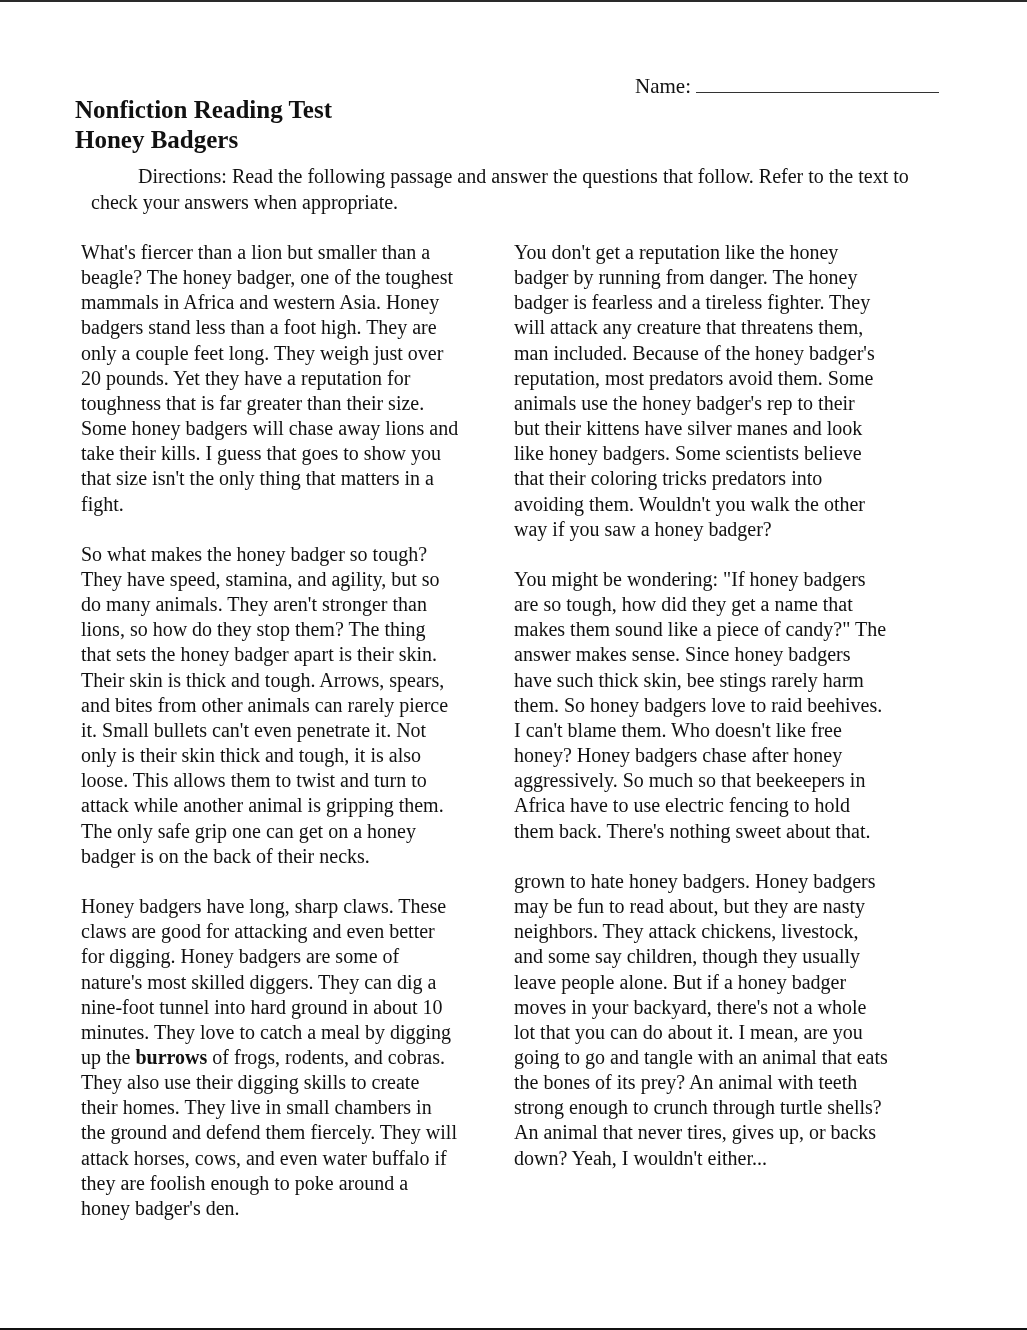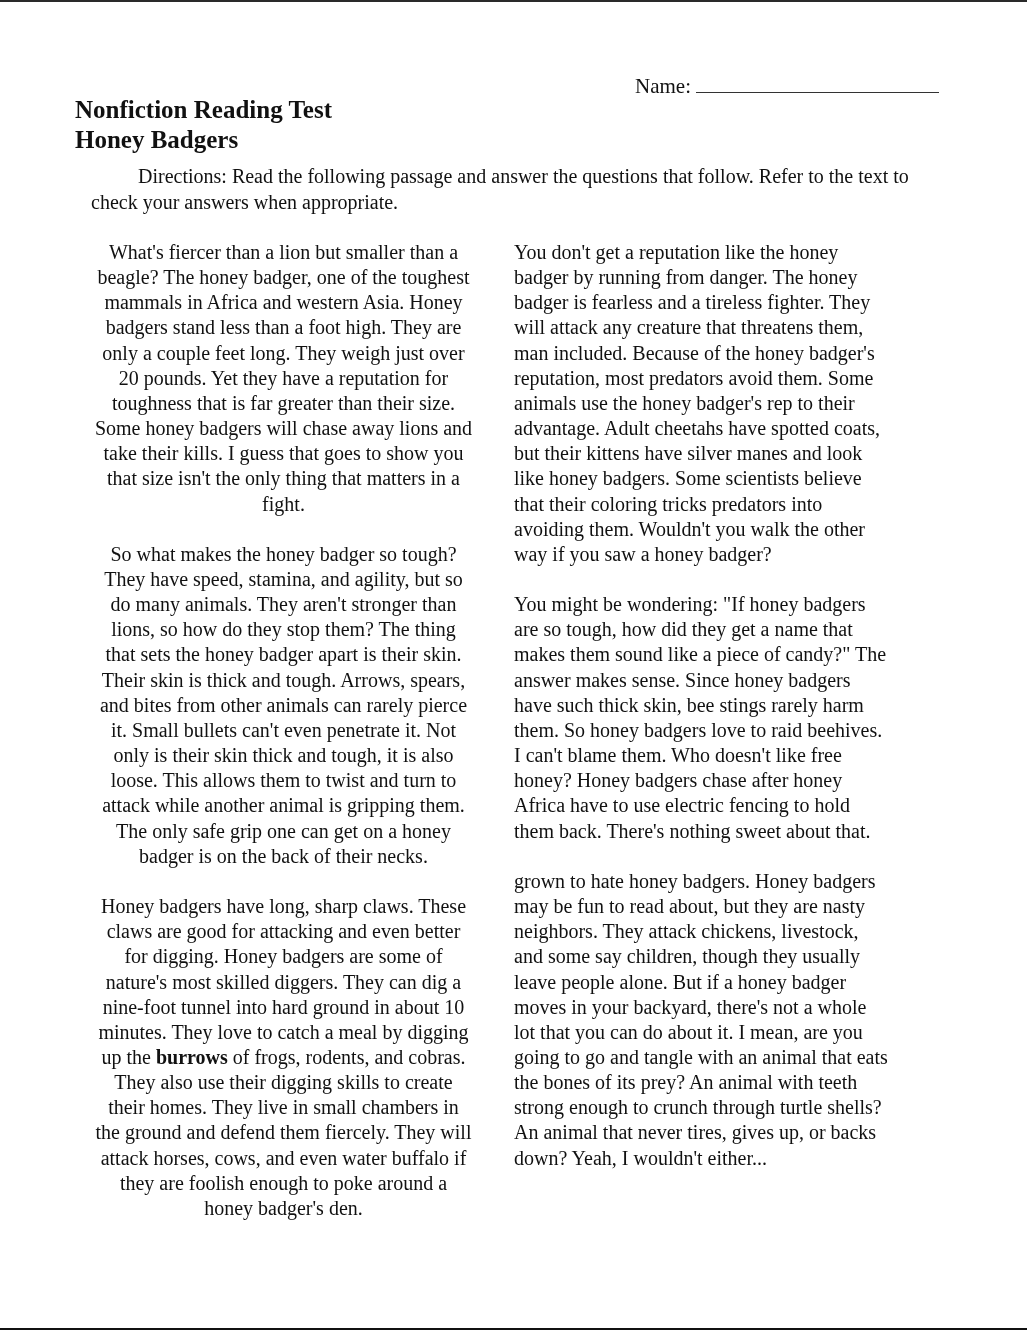--- a/index.html
+++ b/index.html
@@ -11,21 +11,21 @@
   .bottom-rule { position: absolute; left: 0; top: 1328px; width: 1027px; height: 2px; background: #111111; }
 
   .name-field { position: absolute; left: 635px; top: 74px; font-size: 21px; white-space: nowrap; }
   .name-line { display: inline-block; width: 243px; border-bottom: 1px solid #333; margin-left: 5px; vertical-align: baseline; height: 14px; }
 
   .title { position: absolute; left: 75px; top: 95px; font-weight: bold; font-size: 25px; line-height: 30px; }
   .directions { position: absolute; left: 91px; top: 163px; width: 840px; font-size: 20px; line-height: 26px; }
   .directions b { font-weight: normal; margin-left: 47px; }
 
   .column { position: absolute; top: 240px; font-size: 20px; line-height: 25.15px; }
-  .col-left { left: 71px; width: 425px; text-align: center; }
+  .col-left { left: 81px; width: 425px; }
   .col-right { left: 514px; width: 425px; }
   .para { margin: 0 0 25.15px 0; }
   .line { display: block; white-space: nowrap; }
   .line b { font-weight: bold; }
 </style>
 </head>
 <body>
 
 <div class="top-rule"></div>
 
@@ -90,36 +90,36 @@
 
 <div class="column col-right">
   <div class="para">
     <span class="line">You don't get a reputation like the honey</span>
     <span class="line">badger by running from danger. The honey</span>
     <span class="line">badger is fearless and a tireless fighter. They</span>
     <span class="line">will attack any creature that threatens them,</span>
     <span class="line">man included. Because of the honey badger's</span>
     <span class="line">reputation, most predators avoid them. Some</span>
     <span class="line">animals use the honey badger's rep to their</span>
-    <span class="line">advantage. Adult cheetahs have spotted coats,</span>
     <span class="line">but their kittens have silver manes and look</span>
     <span class="line">like honey badgers. Some scientists believe</span>
     <span class="line">that their coloring tricks predators into</span>
     <span class="line">avoiding them. Wouldn't you walk the other</span>
     <span class="line">way if you saw a honey badger?</span>
   </div>
   <div class="para">
     <span class="line">You might be wondering: "If honey badgers</span>
     <span class="line">are so tough, how did they get a name that</span>
     <span class="line">makes them sound like a piece of candy?" The</span>
     <span class="line">answer makes sense. Since honey badgers</span>
     <span class="line">have such thick skin, bee stings rarely harm</span>
     <span class="line">them. So honey badgers love to raid beehives.</span>
     <span class="line">I can't blame them. Who doesn't like free</span>
     <span class="line">honey? Honey badgers chase after honey</span>
+    <span class="line">aggressively. So much so that beekeepers in</span>
     <span class="line">Africa have to use electric fencing to hold</span>
     <span class="line">them back. There's nothing sweet about that.</span>
   </div>
   <div class="para">
     <span class="line">grown to hate honey badgers. Honey badgers</span>
     <span class="line">may be fun to read about, but they are nasty</span>
     <span class="line">neighbors. They attack chickens, livestock,</span>
     <span class="line">and some say children, though they usually</span>
     <span class="line">leave people alone.  But if a honey badger</span>
     <span class="line">moves in your backyard, there's not a whole</span>

